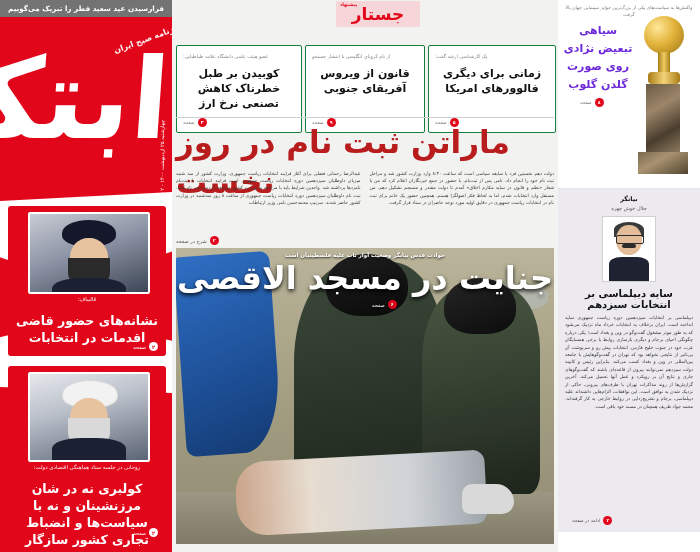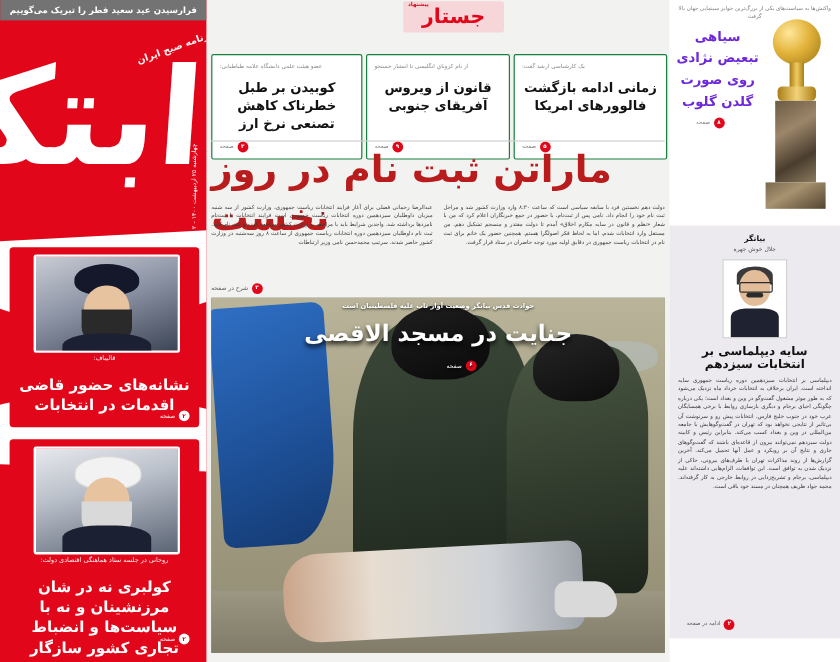--- a/index.html
+++ b/index.html
@@ -213,21 +213,21 @@
     position:absolute;left:0;bottom:0;width:378px;height:52px;
     background:linear-gradient(180deg,#9c9782 0%,#807b68 100%);
   }
   .ph-kicker{
     position:absolute;top:4px;left:0;width:378px;text-align:center;
     color:#ffffff;font-size:5.6px;font-weight:bold;
     text-shadow:0 1px 2px rgba(0,0,0,.85);
   }
   .ph-title{
     position:absolute;top:14px;left:0;width:378px;text-align:center;
-    color:#ffffff;font-size:19px;font-weight:bold;line-height:32px;
+    color:#ffffff;font-size:32px;font-weight:bold;line-height:32px;
     text-shadow:0 2px 4px rgba(0,0,0,.9);
   }
   .ph-page{
     position:absolute;top:52px;left:196px;
     display:flex;align-items:center;gap:3px;font-size:5px;color:#fff;
     text-shadow:0 1px 2px rgba(0,0,0,.9);
   }
 
   
   .rside{
@@ -365,21 +365,21 @@
     <div class="teaser-kicker">از نام کروناي انگلیسی تا انتشار جستجو</div>
     <div class="teaser-title">قانون از ویروس آفریقای جنوبی</div>
     <div class="teaser-page">
       <span class="pg-dot-red">۹</span>
       <span>صفحه</span>
     </div>
   </div>
 
   <div class="teaser t3">
     <div class="teaser-kicker">یک کارشناسی ارشد گفت:</div>
-    <div class="teaser-title">زمانی ادامه بازگشت فالوورهای امریکا</div>
+    <div class="teaser-title">زمانی برای دیگری فالوورهای امریکا</div>
     <div class="teaser-page">
       <span class="pg-dot-red">۵</span>
       <span>صفحه</span>
     </div>
   </div>
 
   <div class="jostar-badge">جستار</div>
   <div class="jostar-tag">پیشنهاد</div>
 
   <div class="main-rule"></div>

